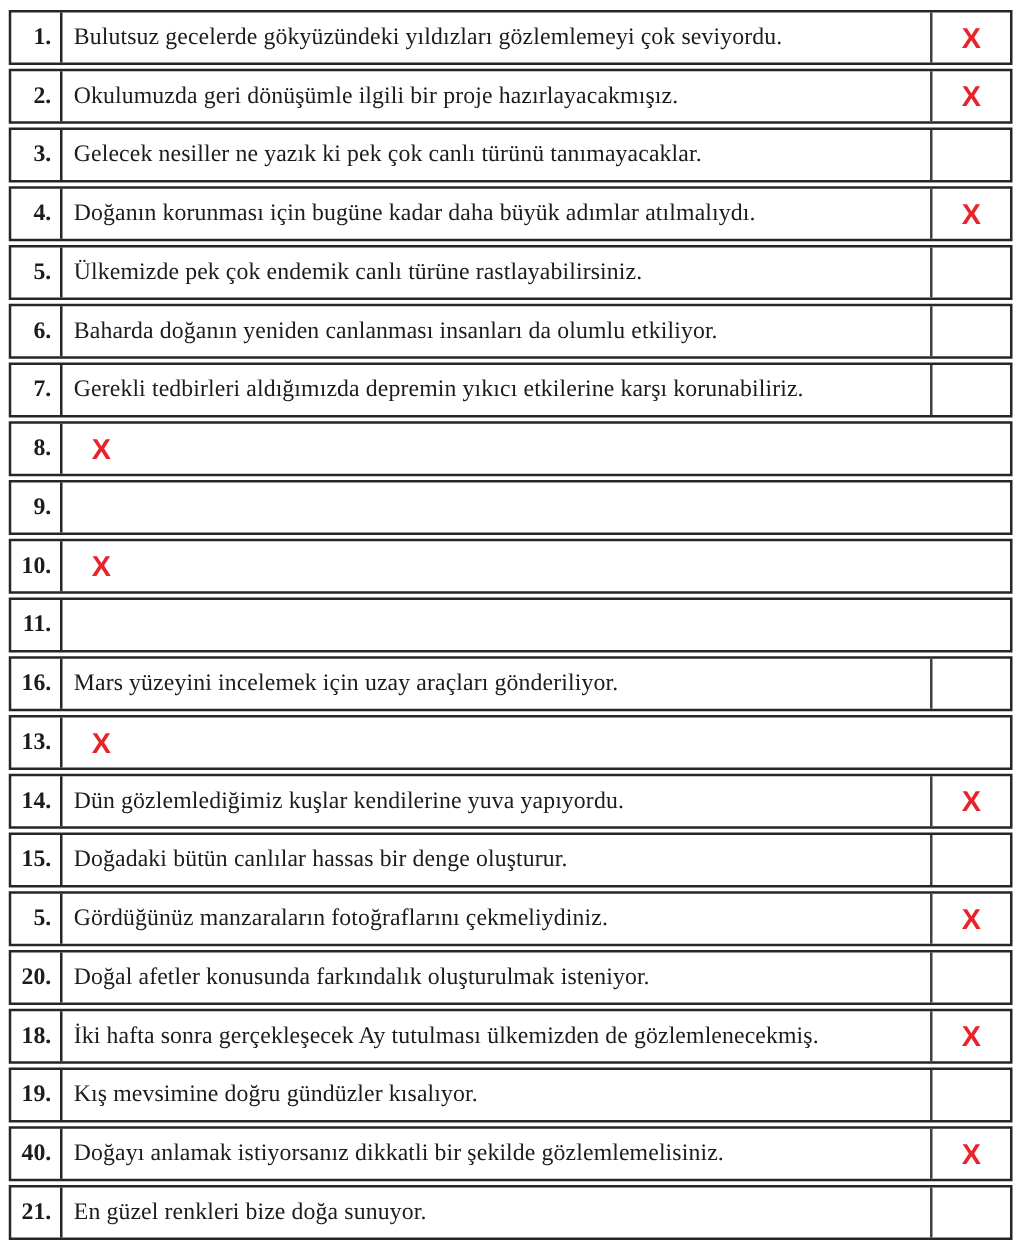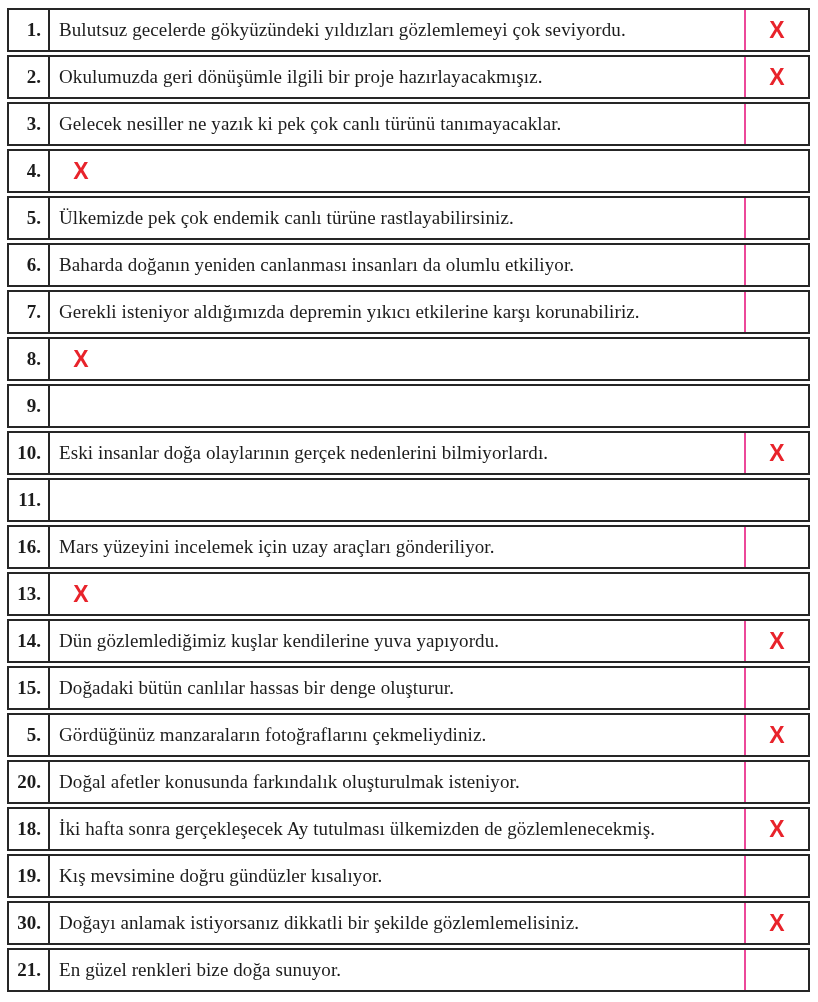--- a/index.html
+++ b/index.html
@@ -42,21 +42,21 @@
     border-right: 2px solid #262626;
     font-family: "Liberation Serif", serif;
     font-weight: bold;
     font-size: 19px;
     color: #1c1c1c;
   }
   .cell.sentence {
     flex: 1;
     padding-left: 9px;
     padding-right: 6px;
-    border-right: 2px solid #ec4899;
+    border-right: 2px solid #404040;
     font-family: "Liberation Serif", serif;
     font-size: 19px;
     color: #1c1c1c;
     letter-spacing: 0.1px;
     white-space: nowrap;
     overflow: hidden;
   }
   .cell.mark {
     width: 62px;
     justify-content: center;
@@ -92,20 +92,21 @@
   <div class="row">
     <div class="cell num">3.</div>
     <div class="cell sentence">Gelecek nesiller ne yazık ki pek çok canlı türünü tanımayacaklar.</div>
     <div class="cell mark">
       <span class="x-mark"></span>
     </div>
   </div>
 
   <div class="row">
     <div class="cell num">4.</div>
+    <div class="cell sentence">Doğanın korunması için bugüne kadar daha büyük adımlar atılmalıydı.</div>
     <div class="cell mark">
       <span class="x-mark" style="color: rgb(232, 35, 43);">X</span>
     </div>
   </div>
 
   <div class="row">
     <div class="cell num">5.</div>
     <div class="cell sentence">Ülkemizde pek çok endemik canlı türüne rastlayabilirsiniz.</div>
     <div class="cell mark">
       <span class="x-mark"></span>
@@ -115,21 +116,21 @@
   <div class="row">
     <div class="cell num">6.</div>
     <div class="cell sentence">Baharda doğanın yeniden canlanması insanları da olumlu etkiliyor.</div>
     <div class="cell mark">
       <span class="x-mark"></span>
     </div>
   </div>
 
   <div class="row">
     <div class="cell num">7.</div>
-    <div class="cell sentence">Gerekli isteniyor aldığımızda depremin yıkıcı etkilerine karşı korunabiliriz.</div>
+    <div class="cell sentence">Gerekli tedbirleri aldığımızda depremin yıkıcı etkilerine karşı korunabiliriz.</div>
     <div class="cell mark">
       <span class="x-mark"></span>
     </div>
   </div>
 
   <div class="row">
     <div class="cell num">8.</div>
     <div class="cell mark">
       <span class="x-mark" style="color: rgb(232, 35, 43);">X</span>
     </div>
@@ -137,21 +138,20 @@
 
   <div class="row">
     <div class="cell num">9.</div>
     <div class="cell mark">
       <span class="x-mark"></span>
     </div>
   </div>
 
   <div class="row">
     <div class="cell num">10.</div>
-    <div class="cell sentence">Eski insanlar doğa olaylarının gerçek nedenlerini bilmiyorlardı.</div>
     <div class="cell mark">
       <span class="x-mark" style="color: rgb(232, 35, 43);">X</span>
     </div>
   </div>
 
   <div class="row">
     <div class="cell num">11.</div>
     <div class="cell mark">
       <span class="x-mark"></span>
     </div>
@@ -214,21 +214,21 @@
 
   <div class="row">
     <div class="cell num">19.</div>
     <div class="cell sentence">Kış mevsimine doğru gündüzler kısalıyor.</div>
     <div class="cell mark">
       <span class="x-mark"></span>
     </div>
   </div>
 
   <div class="row">
-    <div class="cell num">30.</div>
+    <div class="cell num">40.</div>
     <div class="cell sentence">Doğayı anlamak istiyorsanız dikkatli bir şekilde gözlemlemelisiniz.</div>
     <div class="cell mark">
       <span class="x-mark" style="color: rgb(232, 35, 43);">X</span>
     </div>
   </div>
 
   <div class="row">
     <div class="cell num">21.</div>
     <div class="cell sentence">En güzel renkleri bize doğa sunuyor.</div>
     <div class="cell mark">

